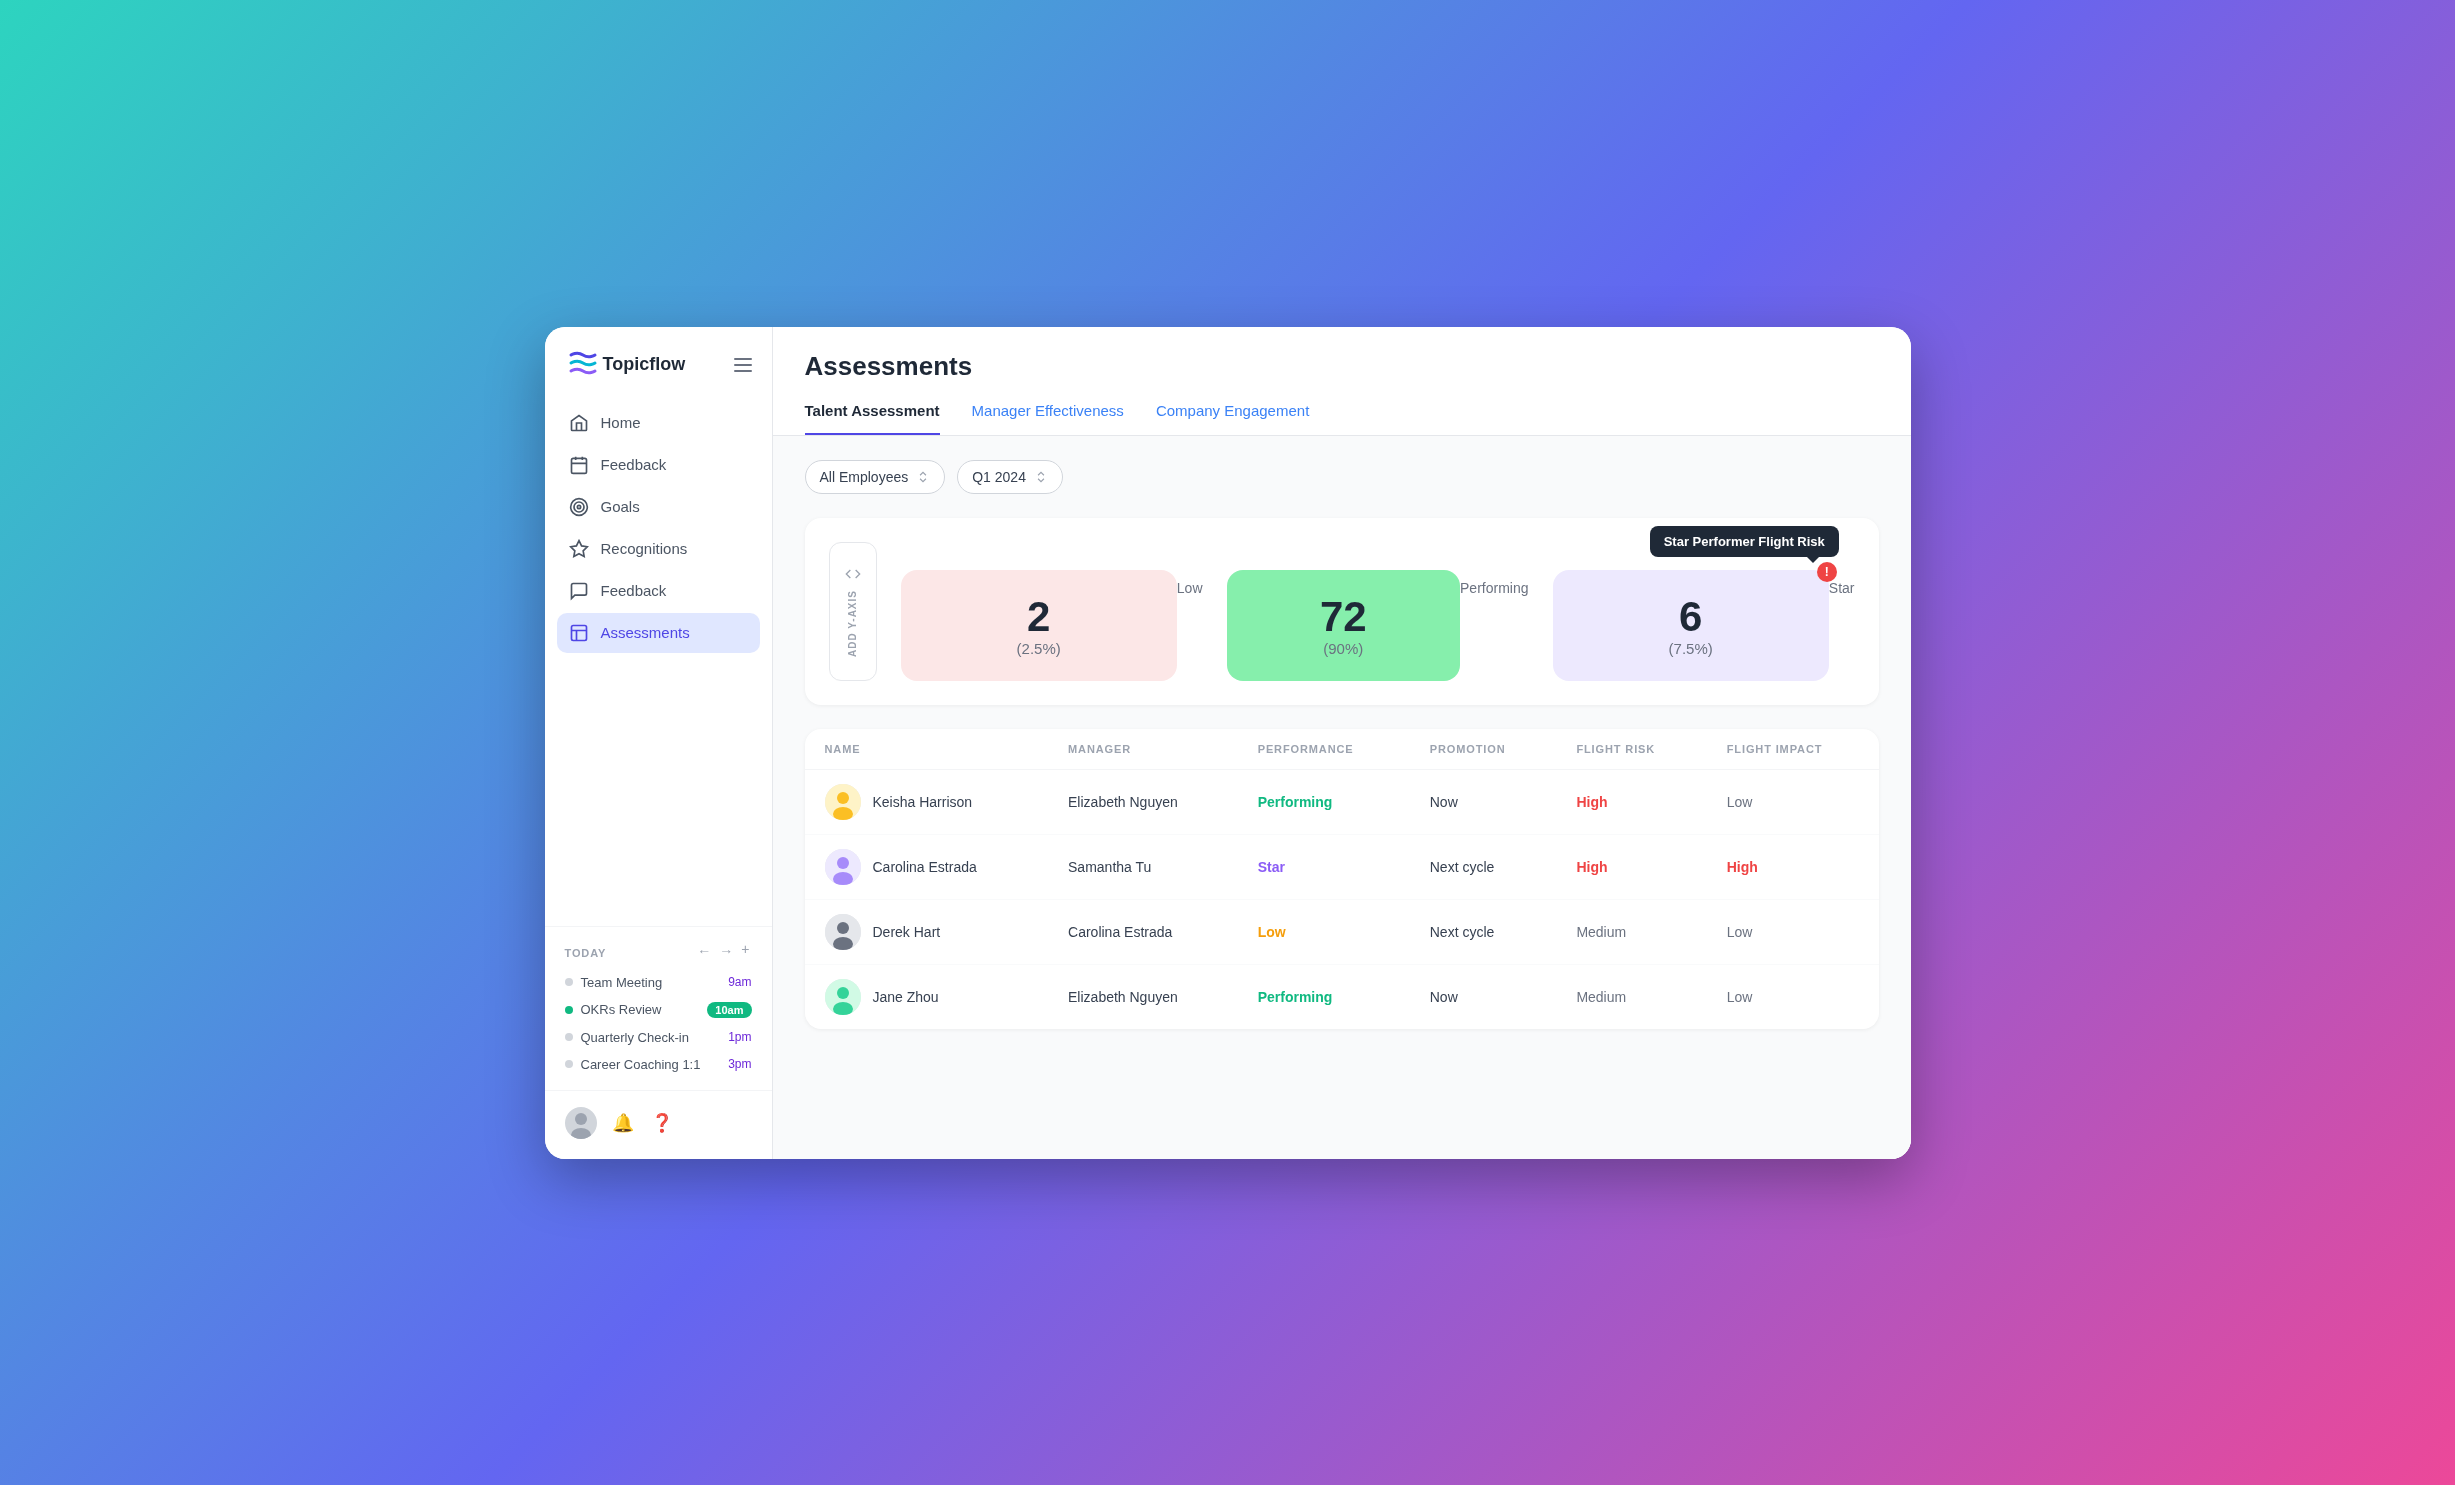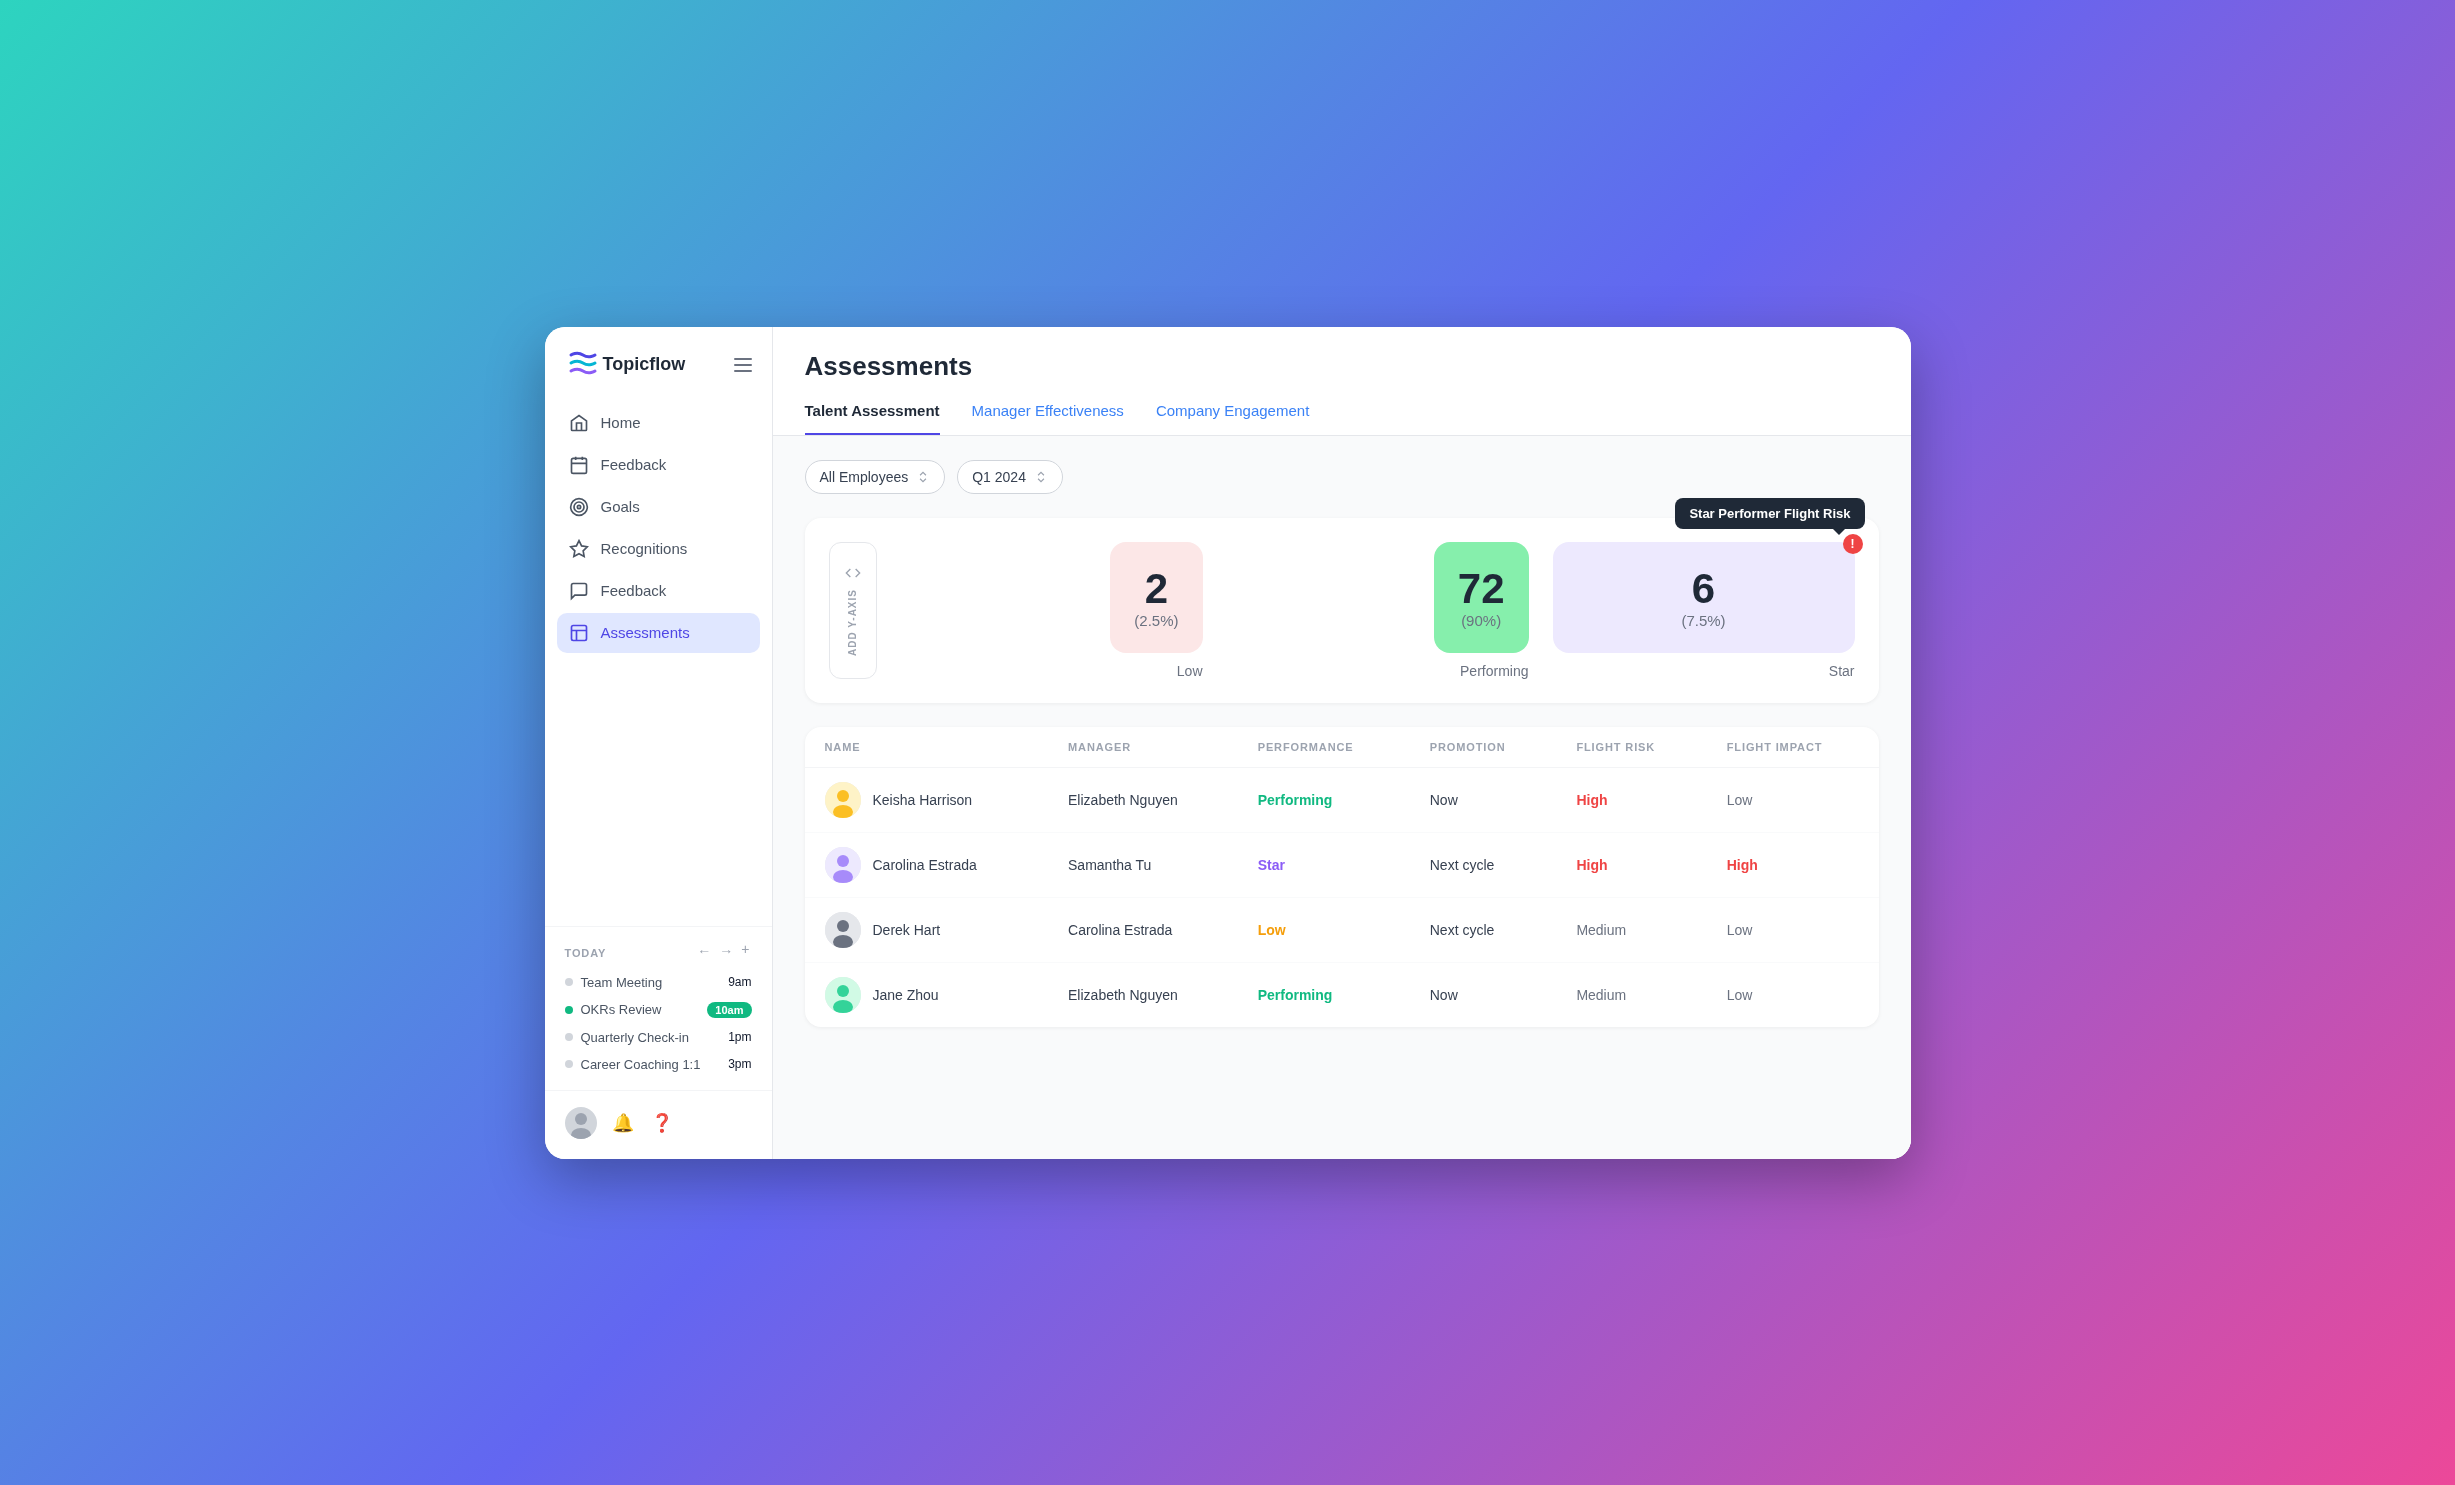--- a/index.html
+++ b/index.html
@@ -128,21 +128,21 @@
     }
     .meeting-dot {
       width: 8px;
       height: 8px;
       border-radius: 50%;
       flex-shrink: 0;
     }
     .meeting-dot.gray { background: #d1d5db; }
     .meeting-dot.green { background: #10b981; }
     .meeting-name { flex: 1; font-size: 13px; font-weight: 500; }
-    .meeting-time { font-size: 12px; color: #0f172a; }
+    .meeting-time { font-size: 12px; color: #6d28d9; }
     .meeting-badge {
       background: #10b981;
       color: #fff;
       font-size: 11px;
       font-weight: 600;
       padding: 2px 8px;
       border-radius: 20px;
     }
     .sidebar-footer {
       display: flex;
@@ -323,22 +323,23 @@
       color: #fff;
       font-size: 12px;
       font-weight: 700;
       position: absolute;
       top: -8px;
       right: -8px;
     }
     .stat-card-wrapper {
       flex: 1;
       display: flex;
-      flex-direction: column;
-      align-items: flex-end;
+      flex-direction: row;
+      align-items: flex-start;
+      margin-top: 28px;
     }
     
     .table-section {
       background: #fff;
       border-radius: 16px;
       overflow: hidden;
       box-shadow: 0 1px 4px rgba(0,0,0,0.06);
     }
     table {
       width: 100%;

